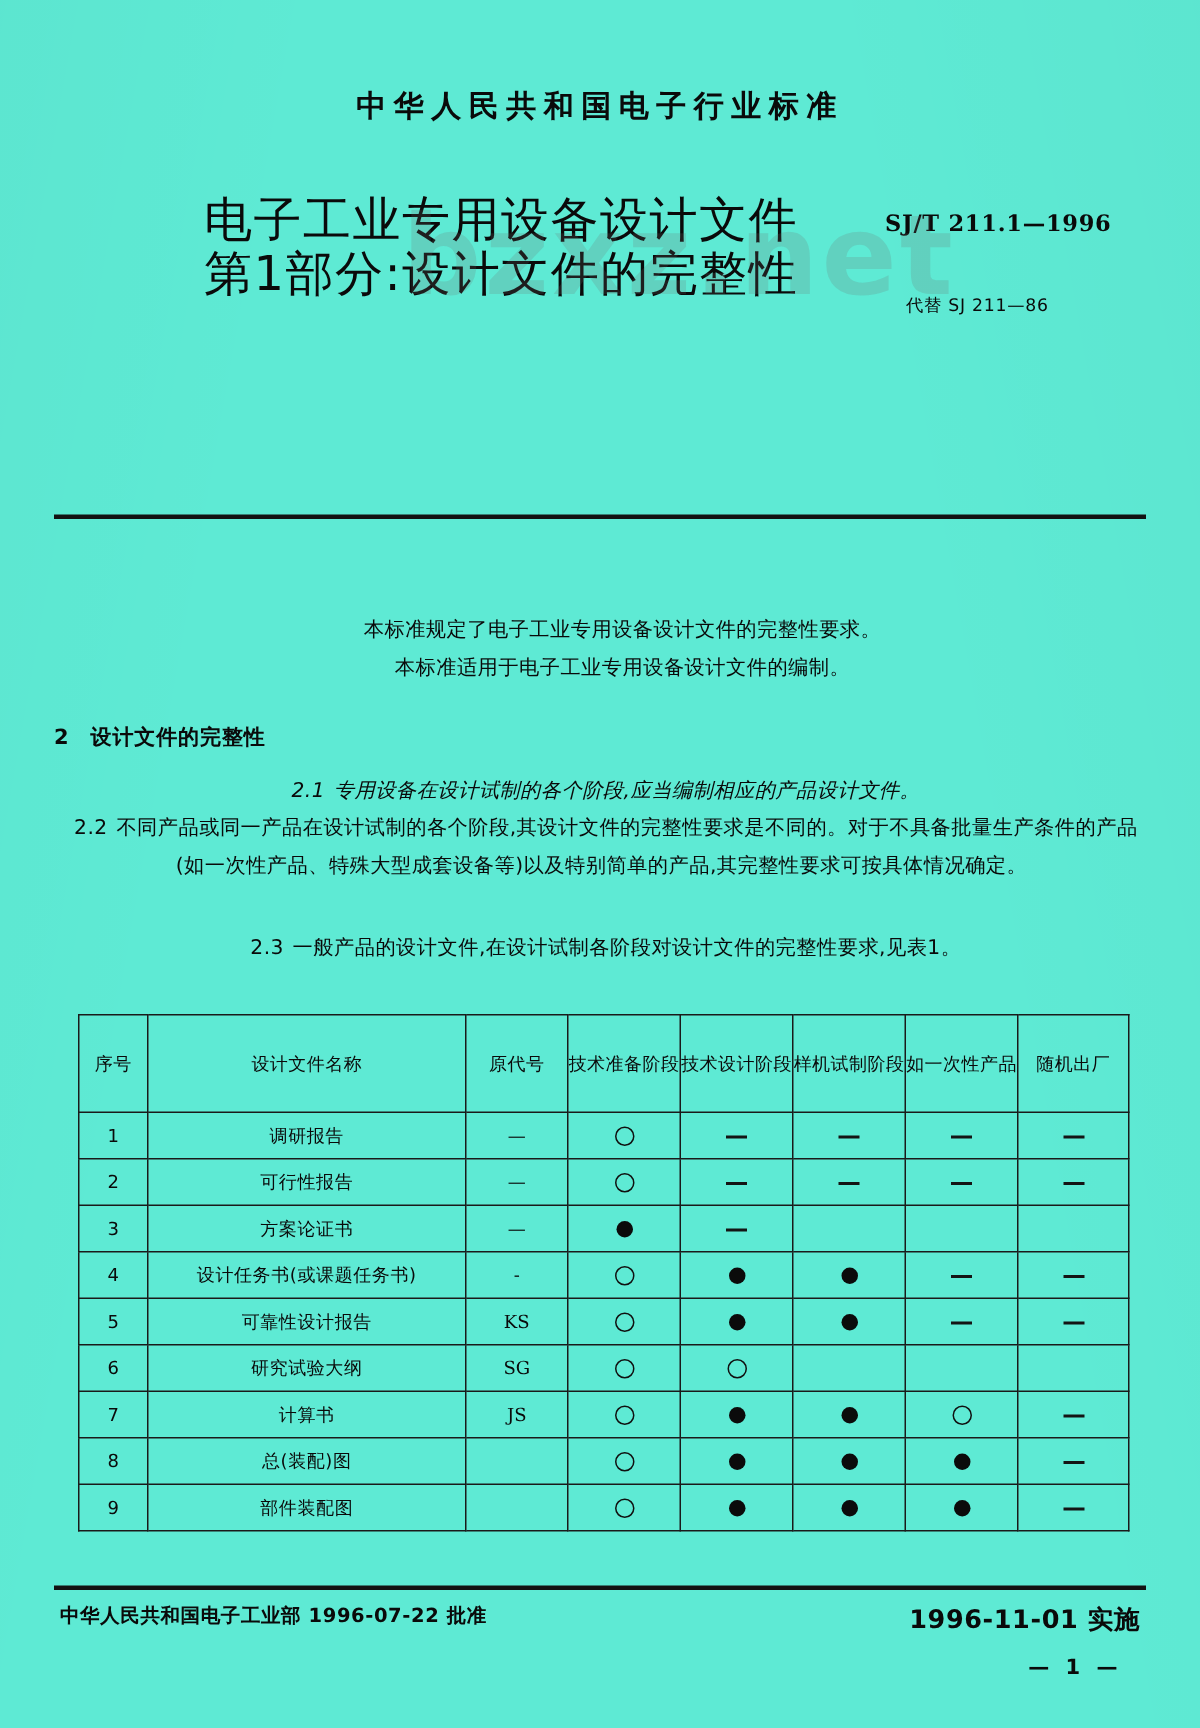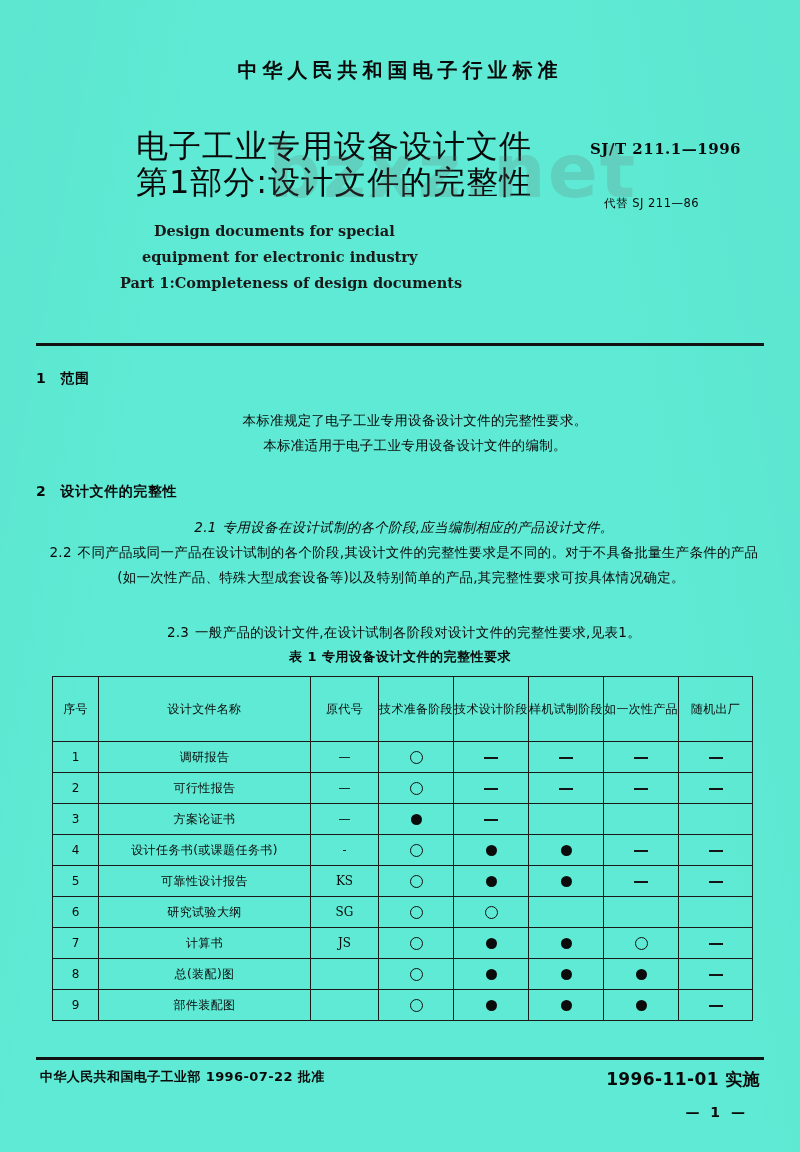--- a/index.html
+++ b/index.html
@@ -234,39 +234,29 @@
 
   <div class="paper-tone"></div>
 
   <div class="doc-header">中华人民共和国电子行业标准</div>
 
   <div class="watermark">bzxz.net</div>
 
   <div class="title-zone">
     <div class="title-cn">电子工业专用设备设计文件</div>
     <div class="title-cn">第1部分:设计文件的完整性</div>
-    <div class="title-en">
-      <div class="l1">Design documents for special</div>
-      <div class="l2">equipment for electronic industry</div>
-      <div class="l3">Part 1:Completeness of design documents</div>
-    </div>
   </div>
 
   <div class="std-no-zone">
     <div class="std-no">SJ/T 211.1—1996</div>
     <div class="std-replaces">代替 SJ 211—86</div>
   </div>
 
   <div class="rule-thick rule-top"></div>
 
-  <div class="sec" style="top:370px;">
-    <div class="sec-head">
-      <span class="num">1</span><span>范围</span>
-    </div>
-  </div>
   <div class="sec" style="top:408px;">
     <div class="para indent">本标准规定了电子工业专用设备设计文件的完整性要求。</div>
     <div class="para indent">本标准适用于电子工业专用设备设计文件的编制。</div>
   </div>
 
   <div class="sec" style="top:483px;">
     <div class="sec-head">
       <span class="num">2</span><span>设计文件的完整性</span>
     </div>
   </div>
@@ -282,21 +272,20 @@
       <span class="pnum">2.2</span><span>不同产品或同一产品在设计试制的各个阶段,其设计文件的完整性要求是不同的。对于不具备批量生产条件的产品(如一次性产品、特殊大型成套设备等)以及特别简单的产品,其完整性要求可按具体情况确定。</span>
     </div>
   </div>
 
   <div class="sec" style="top:620px;">
     <div class="para hang">
       <span class="pnum">2.3</span><span>一般产品的设计文件,在设计试制各阶段对设计文件的完整性要求,见表1。</span>
     </div>
   </div>
 
-  <div class="tbl-caption">表 1  专用设备设计文件的完整性要求</div>
 
   <table class="grid">
     <colgroup>
       <col style="width:46px">
       <col style="width:212px">
       <col style="width:68px">
       <col style="width:75px">
       <col style="width:75px">
       <col style="width:75px">
       <col style="width:75px">

